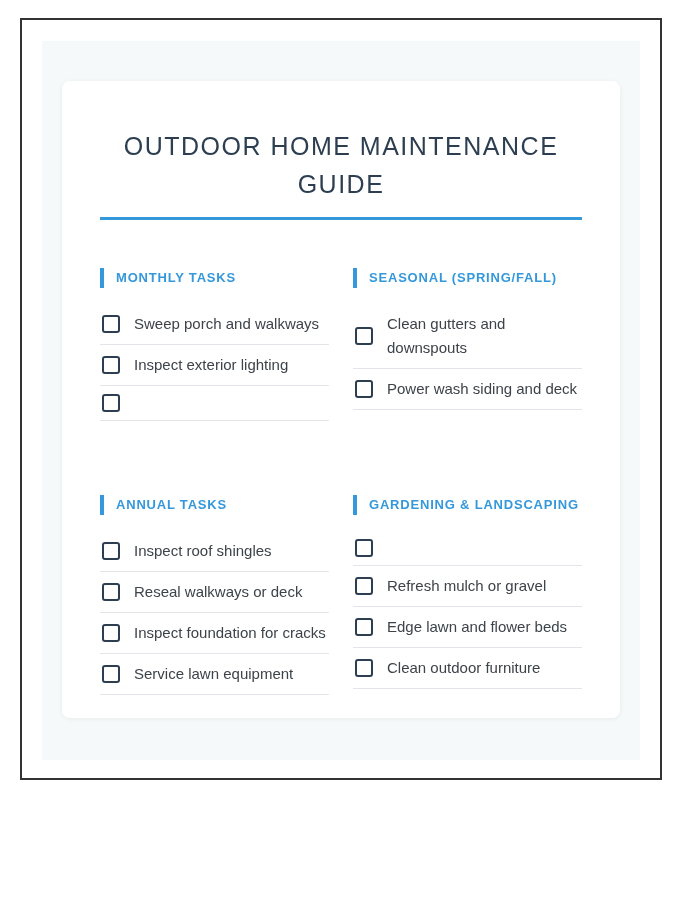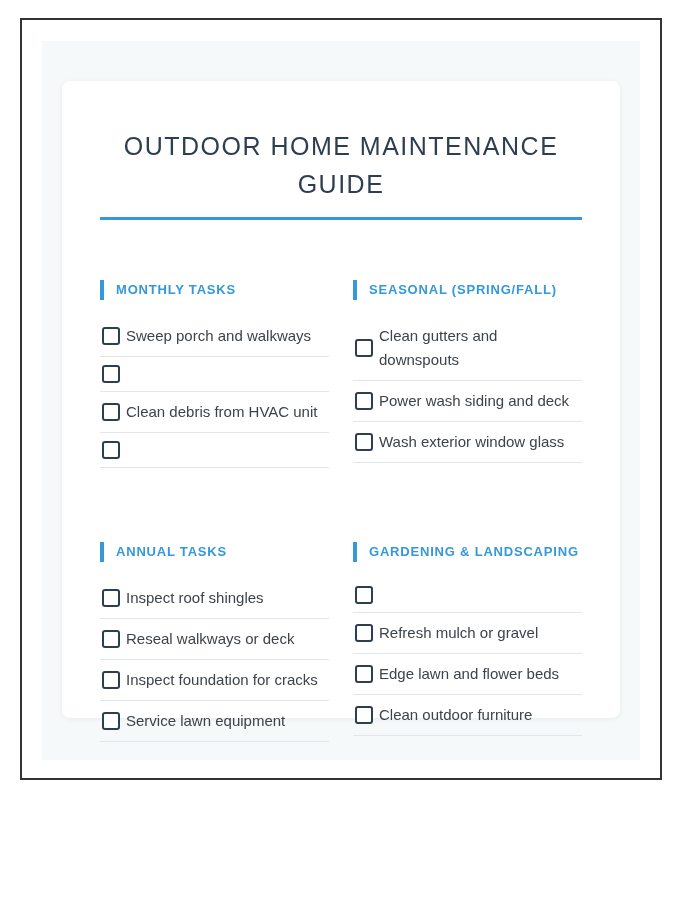--- a/index.html
+++ b/index.html
@@ -45,41 +45,41 @@
     color: var(--title-color, #2c3e50);
     max-width: 500px;
     margin: 0 auto;
   }
   .divider {
     height: 3px;
     background: var(--accent, #3498db);
     margin-top: 14px;
   }
   .grid {
-    margin-top: 60px;
+    margin-top: 48px;
     display: grid;
     grid-template-columns: 1fr 1fr;
     column-gap: 24px;
     row-gap: 74px;
   }
   .section-title {
     font-size: 13px;
     font-weight: 700;
     letter-spacing: 0.8px;
     color: var(--accent, #3498db);
     border-left: 4px solid var(--accent, #3498db);
     padding-left: 12px;
     line-height: 20px;
     white-space: nowrap;
     margin-bottom: 16px;
   }
   .item {
     display: flex;
     align-items: center;
-    gap: 6px;
+    gap: 14px;
     padding: 8px 2px;
     border-bottom: 1px solid #e2e6ea;
     font-size: 15px;
     line-height: 24px;
     color: #3d434a;
   }
   .checkbox {
     width: 18px; height: 18px;
     flex: 0 0 18px;
     border: 2px solid var(--checkbox-border, #2c3e50);
@@ -101,50 +101,43 @@
   <section class="section">
     <h2 class="section-title">MONTHLY TASKS</h2>
     <div class="items">
   <div class="item">
     <span class="checkbox" role="checkbox" aria-checked="false"></span>
     <span class="item-label">Sweep porch and walkways</span>
   </div>
 
   <div class="item">
     <span class="checkbox" role="checkbox" aria-checked="false"></span>
+    <span class="item-label">Inspect exterior lighting</span>
   </div>
 
-  <div class="item">
-    <span class="checkbox" role="checkbox" aria-checked="false"></span>
-    <span class="item-label">Clean debris from HVAC unit</span>
-  </div>
 
   <div class="item">
     <span class="checkbox" role="checkbox" aria-checked="false"></span>
   </div>
 </div>
   </section>
 
   <section class="section">
     <h2 class="section-title">SEASONAL (SPRING/FALL)</h2>
     <div class="items">
   <div class="item">
     <span class="checkbox" role="checkbox" aria-checked="false"></span>
     <span class="item-label">Clean gutters and downspouts</span>
   </div>
 
   <div class="item">
     <span class="checkbox" role="checkbox" aria-checked="false"></span>
     <span class="item-label">Power wash siding and deck</span>
   </div>
 
-  <div class="item">
-    <span class="checkbox" role="checkbox" aria-checked="false"></span>
-    <span class="item-label">Wash exterior window glass</span>
-  </div>
 
 </div>
   </section>
 
   <section class="section">
     <h2 class="section-title">ANNUAL TASKS</h2>
     <div class="items">
   <div class="item">
     <span class="checkbox" role="checkbox" aria-checked="false"></span>
     <span class="item-label">Inspect roof shingles</span>

